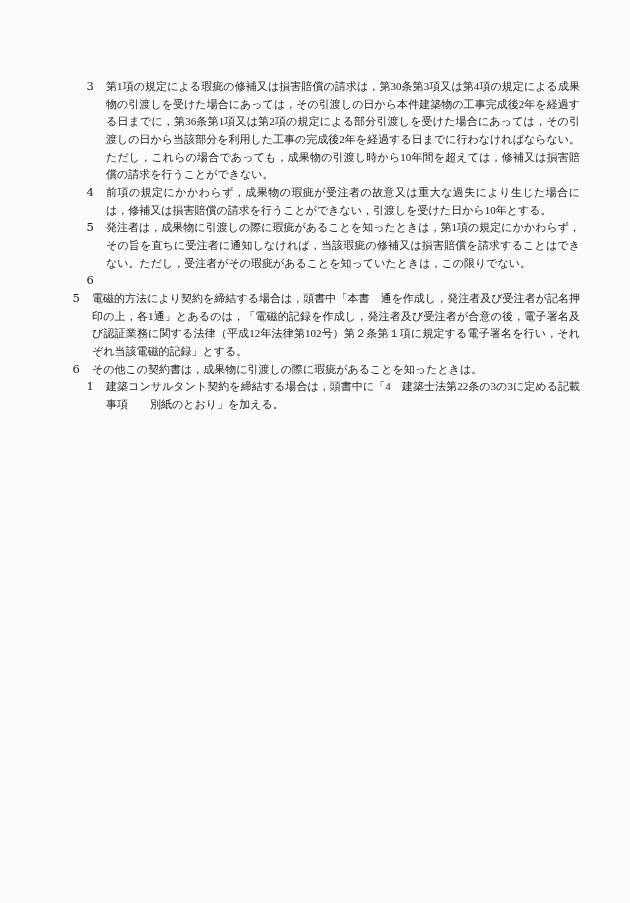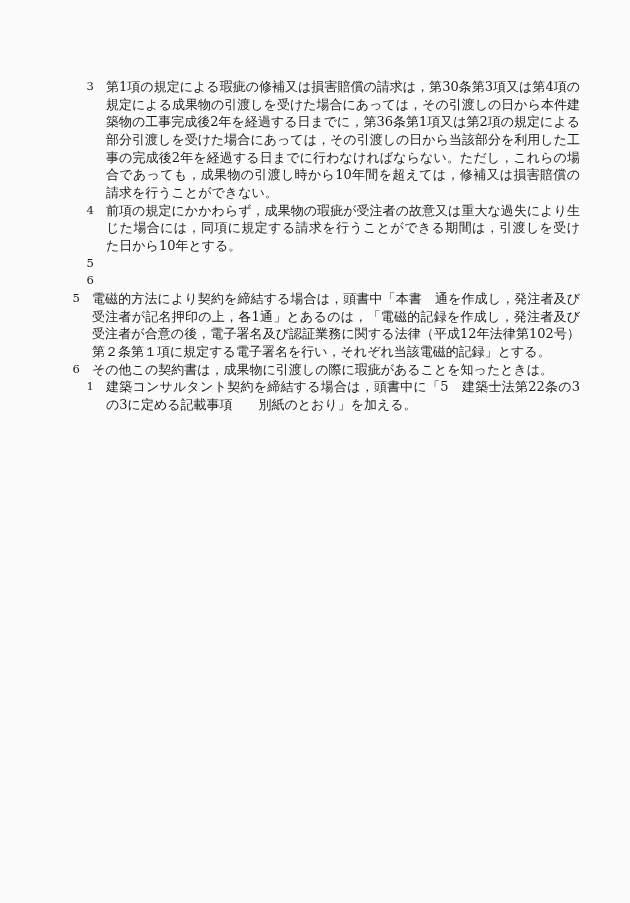--- a/index.html
+++ b/index.html
@@ -38,24 +38,25 @@
   .clause-marker {
     flex: 0 0 auto;
     text-align: right;
     font-size: 11.6px;
     line-height: 17.65px;
     white-space: nowrap;
   }
   .clause-text {
     flex: 1 1 auto;
     min-width: 0;
-    font-size: 13px;
+    font-size: 11px;
     line-height: 17.65px;
     text-align: justify;
     text-justify: inter-ideograph;
+    font-family: Liberation Serif, serif;
   }
 
   
   .level-1 > .clause-marker {
     width: 30px;
     padding-right: 12px;
   }
   
   .level-2 {
     padding-left: 14px;
@@ -69,34 +70,35 @@
 <body style="background: rgb(251, 251, 251); color: rgb(27, 27, 27);">
 
 <div class="page">
   <div class="doc-body" id="doc-body">
       <div class="clause level-2">
         <div class="clause-marker">3</div>
         <div class="clause-text">第1項の規定による瑕疵の修補又は損害賠償の請求は，第30条第3項又は第4項の規定による成果物の引渡しを受けた場合にあっては，その引渡しの日から本件建築物の工事完成後2年を経過する日までに，第36条第1項又は第2項の規定による部分引渡しを受けた場合にあっては，その引渡しの日から当該部分を利用した工事の完成後2年を経過する日までに行わなければならない。ただし，これらの場合であっても，成果物の引渡し時から10年間を超えては，修補又は損害賠償の請求を行うことができない。</div>
       </div>
       <div class="clause level-2">
         <div class="clause-marker">4</div>
-        <div class="clause-text">前項の規定にかかわらず，成果物の瑕疵が受注者の故意又は重大な過失により生じた場合には，同項に規定する請求を行うことができる期間は，引渡しを受けた日から10年とする。</div>
+        <div class="clause-text">前項の規定にかかわらず，成果物の瑕疵が受注者の故意又は重大な過失により生じた場合には，修補又は損害賠償の請求を行うことができない，引渡しを受けた日から10年とする。</div>
       </div>
       <div class="clause level-2">
         <div class="clause-marker">5</div>
+        <div class="clause-text">発注者は，成果物に引渡しの際に瑕疵があることを知ったときは，第1項の規定にかかわらず，その旨を直ちに受注者に通知しなければ，当該瑕疵の修補又は損害賠償を請求することはできない。ただし，受注者がその瑕疵があることを知っていたときは，この限りでない。</div>
       </div>
       <div class="clause level-2">
         <div class="clause-marker">6</div>
       </div>
       <div class="clause level-1">
         <div class="clause-marker">5</div>
         <div class="clause-text">電磁的方法により契約を締結する場合は，頭書中「本書　通を作成し，発注者及び受注者が記名押印の上，各1通」とあるのは，「電磁的記録を作成し，発注者及び受注者が合意の後，電子署名及び認証業務に関する法律（平成12年法律第102号）第２条第１項に規定する電子署名を行い，それぞれ当該電磁的記録」とする。</div>
       </div>
       <div class="clause level-1">
         <div class="clause-marker">6</div>
         <div class="clause-text">その他この契約書は，成果物に引渡しの際に瑕疵があることを知ったときは。</div>
       </div>
       <div class="clause level-2">
         <div class="clause-marker">1</div>
-        <div class="clause-text">建築コンサルタント契約を締結する場合は，頭書中に「5　建築士法第22条の3の3に定める記載事項　　別紙のとおり」を加える。</div>
+        <div class="clause-text">建築コンサルタント契約を締結する場合は，頭書中に「4　建築士法第22条の3の3に定める記載事項　　別紙のとおり」を加える。</div>
       </div>
     </div>
 </div>
 
 </body></html>

